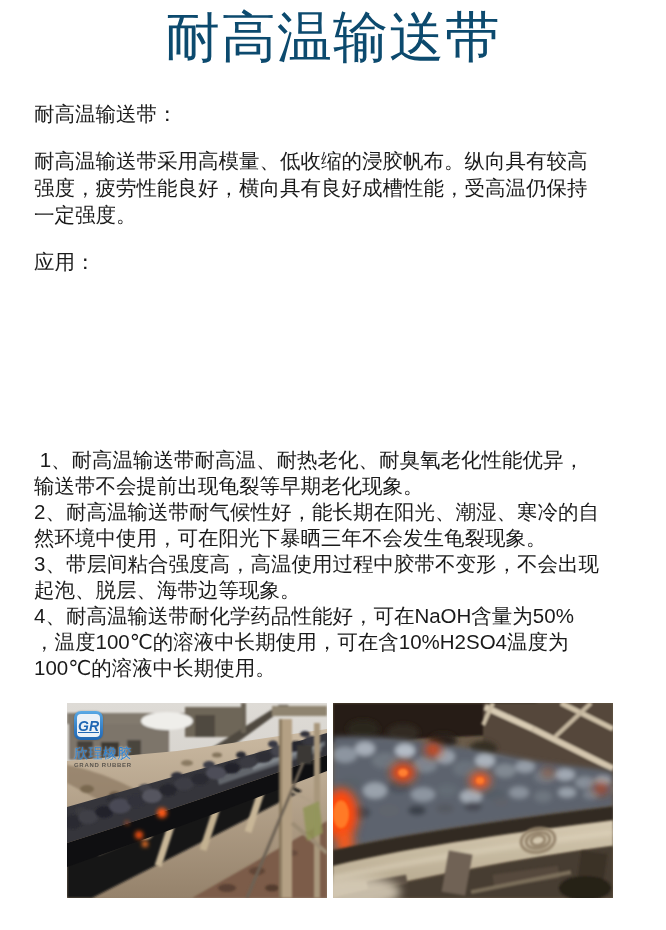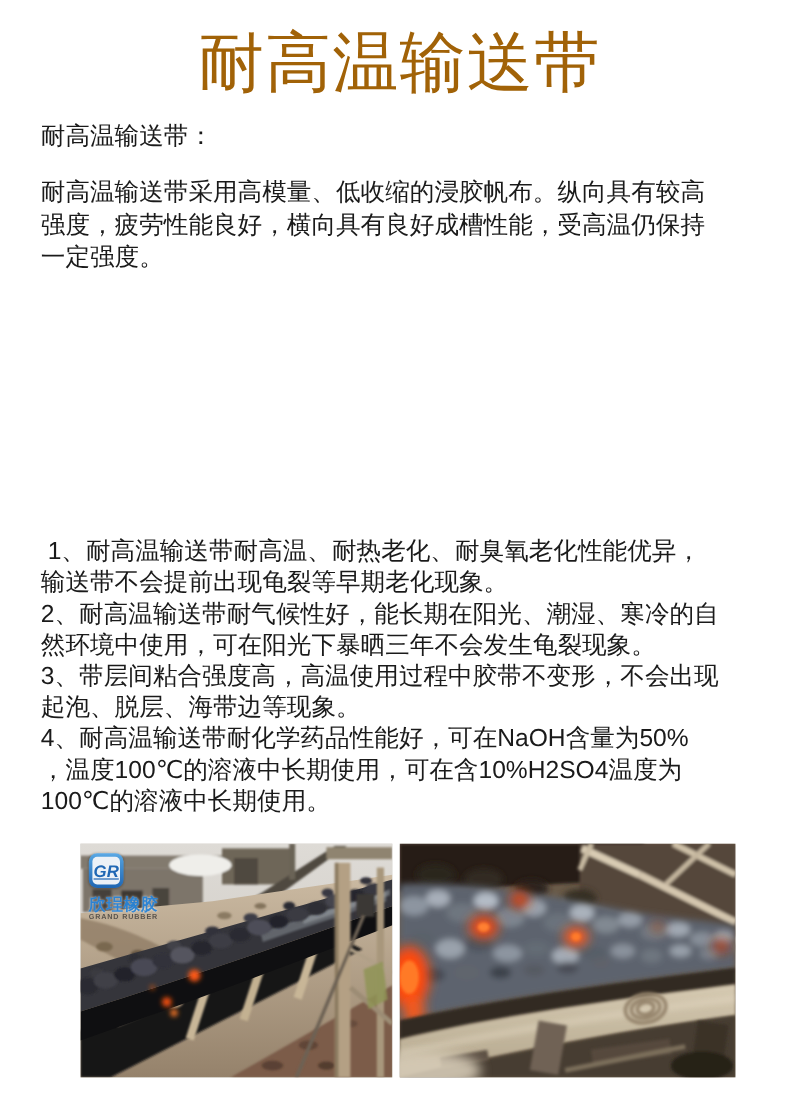--- a/index.html
+++ b/index.html
@@ -1,51 +1,52 @@
 <!DOCTYPE html>
 <html><head>
 <meta charset="utf-8">
 <style>
   html,body{margin:0;padding:0;background:#ffffff;}
   .page{position:relative;width:666px;height:930px;background:#ffffff;overflow:hidden;
         font-family:"Liberation Sans","DejaVu Sans",sans-serif;color:#1a1a1a;}
-  .title{position:absolute;left:0;right:0;top:22px;margin:0;text-align:center;
-         font-size:55px;line-height:60px;font-weight:400;color:#a16207;letter-spacing:1px;}
+  .title{position:absolute;left:0;right:0;top:7px;margin:0;text-align:center;
+         font-size:55px;line-height:60px;font-weight:400;color:#0c4a6e;letter-spacing:1px;}
   .txt{position:absolute;left:34px;width:600px;font-size:20.5px;color:#1a1a1a;}
   .label{line-height:27px;white-space:pre-wrap;}
   .para{line-height:27px;white-space:pre-wrap;}
   .features{line-height:26px;}
   .photo{position:absolute;margin:0;overflow:hidden;background:#cfccc6;}
   .photo-left{left:67px;top:703px;width:260px;height:195px;}
   .photo-right{left:333px;top:703px;width:280px;height:195px;}
   .photo svg{display:block;width:100%;height:100%;}
   
   .logo{position:absolute;left:7px;top:8px;display:flex;align-items:flex-start;gap:4px;opacity:0.95;flex-direction:column;}
   .logo-badge{position:relative;width:29px;height:29px;border-radius:7px;flex:0 0 auto;
               background:linear-gradient(180deg,#55a8e8,#1b66b8);box-shadow:0 0 2px rgba(0,0,0,.25);}
   .logo-badge::after{content:"";position:absolute;inset:3px;border-radius:4px;background:#f2f8ff;}
   .logo-gr{position:absolute;inset:0;z-index:1;display:flex;align-items:center;justify-content:center;
            color:#1b66b8;font-weight:bold;font-style:italic;font-size:14px;text-decoration:underline;}
   .logo-names{padding-top:2px;}
-  .logo-cn{font-size:14px;line-height:15px;font-weight:bold;color:#2b85d8;letter-spacing:0.5px;
+  .logo-cn{font-size:14px;line-height:15px;font-weight:normal;color:#2b85d8;letter-spacing:0.5px;
            text-shadow:0 0 2px rgba(255,255,255,.85);}
   .logo-en{font-size:6px;line-height:8px;font-weight:bold;color:#55504a;letter-spacing:0.7px;}
 </style>
 </head>
 <body>
 
 <div class="page">
 
   <h1 class="title">耐高温输送带</h1>
 
   <div class="txt label" style="top:100px">耐高温输送带：</div>
   <div class="txt para" style="top:147px">耐高温输送带采用高模量、低收缩的浸胶帆布。纵向具有较高
 强度，疲劳性能良好，横向具有良好成槽性能，受高温仍保持
 一定强度。</div>
 
+  <div class="txt label" style="top:248px">应用：</div>
 
   <div class="txt para features" style="top:447px"> 1、耐高温输送带耐高温、耐热老化、耐臭氧老化性能优异，
 输送带不会提前出现龟裂等早期老化现象。
 2、耐高温输送带耐气候性好，能长期在阳光、潮湿、寒冷的自
 然环境中使用，可在阳光下暴晒三年不会发生龟裂现象。
 3、带层间粘合强度高，高温使用过程中胶带不变形，不会出现
 起泡、脱层、海带边等现象。
 4、耐高温输送带耐化学药品性能好，可在NaOH含量为50%
 ，温度100℃的溶液中长期使用，可在含10%H2SO4温度为
 100℃的溶液中长期使用。</div>

